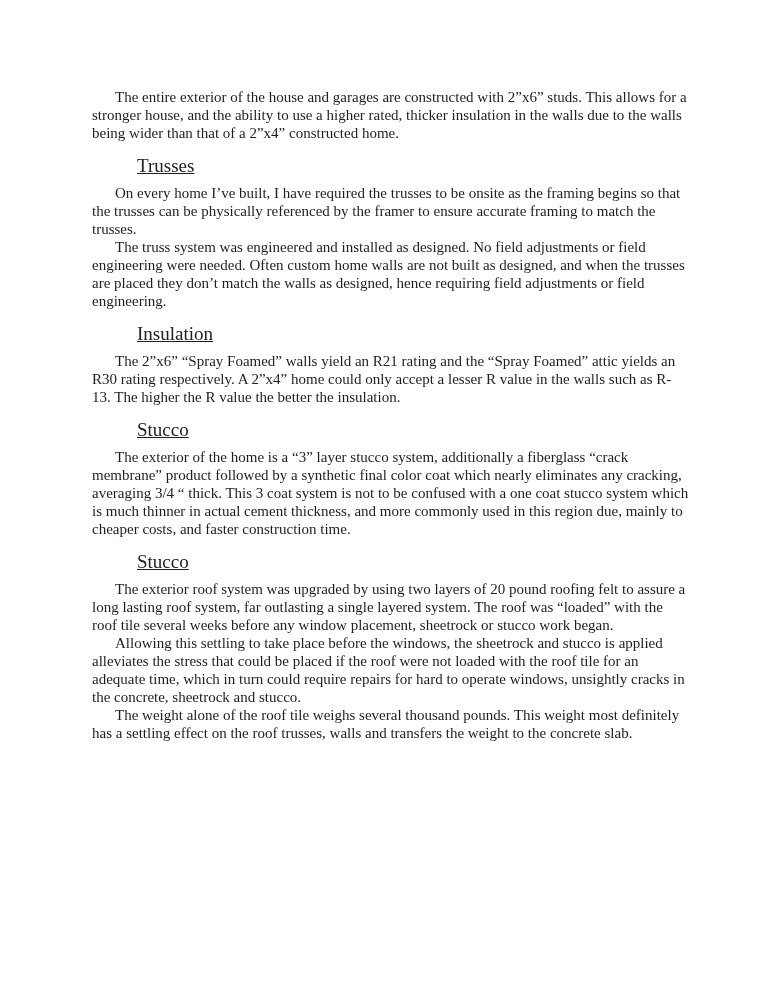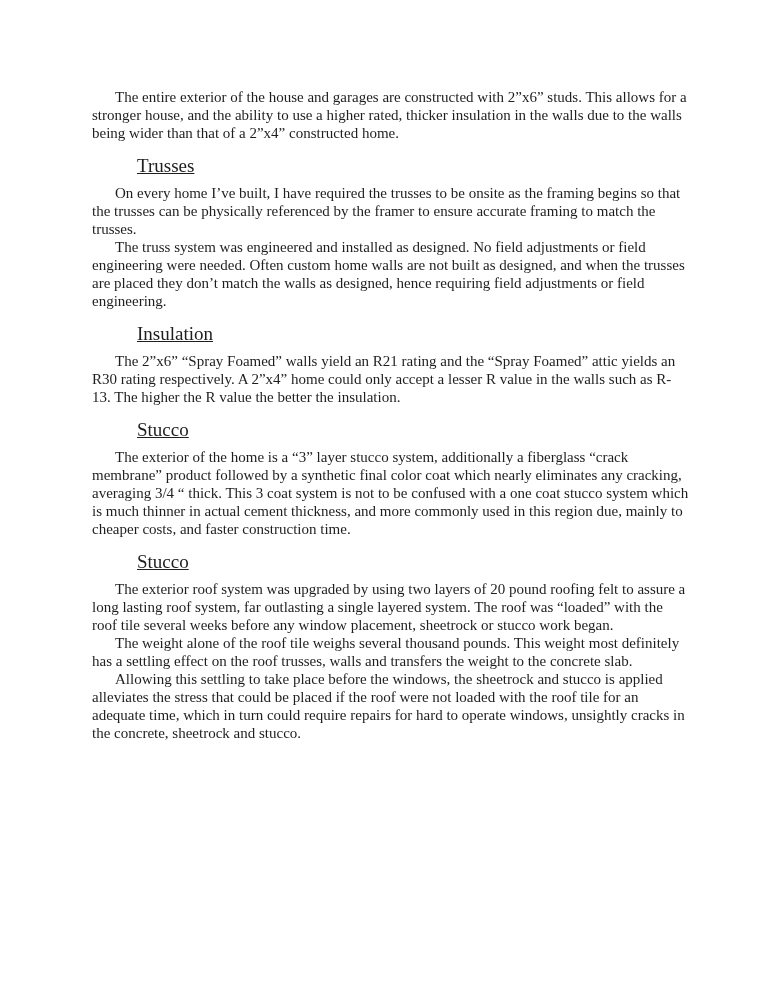--- a/index.html
+++ b/index.html
@@ -76,21 +76,21 @@
     </div>
 
     <div class="section">
       <span class="section-heading">Stucco</span>
       <p class="para">The exterior of the home is a “3” layer stucco system, additionally a fiberglass “crack membrane” product followed by a synthetic final color coat which nearly eliminates any cracking, averaging 3/4 “ thick. This 3 coat system is not to be confused with a one coat stucco system which is much thinner in actual cement thickness, and more commonly used in this region due, mainly to cheaper costs, and faster construction time.</p>
     </div>
 
     <div class="section">
       <span class="section-heading">Stucco</span>
       <p class="para">The exterior roof system was upgraded by using two layers of 20 pound roofing felt to assure a long lasting roof system, far outlasting a single layered system. The roof was “loaded” with the roof tile several weeks before any window placement, sheetrock or stucco work began.</p>
+      <p class="para">Allowing this settling to take place before the windows, the sheetrock and stucco is applied alleviates the stress that could be placed if the roof were not loaded with the roof tile for an adequate time, which in turn could require repairs for hard to operate windows, unsightly cracks in the concrete, sheetrock and stucco.</p>
       <p class="para">The weight alone of the roof tile weighs several thousand pounds. This weight most definitely has a settling effect on the roof trusses, walls and transfers the weight to the concrete slab.</p>
-      <p class="para">Allowing this settling to take place before the windows, the sheetrock and stucco is applied alleviates the stress that could be placed if the roof were not loaded with the roof tile for an adequate time, which in turn could require repairs for hard to operate windows, unsightly cracks in the concrete, sheetrock and stucco.</p>
     </div>
 
   </div>
 
   <div class="page-number">2</div>
   <div class="watermark">LVR 2026</div>
 </div>
 
 </body></html>

